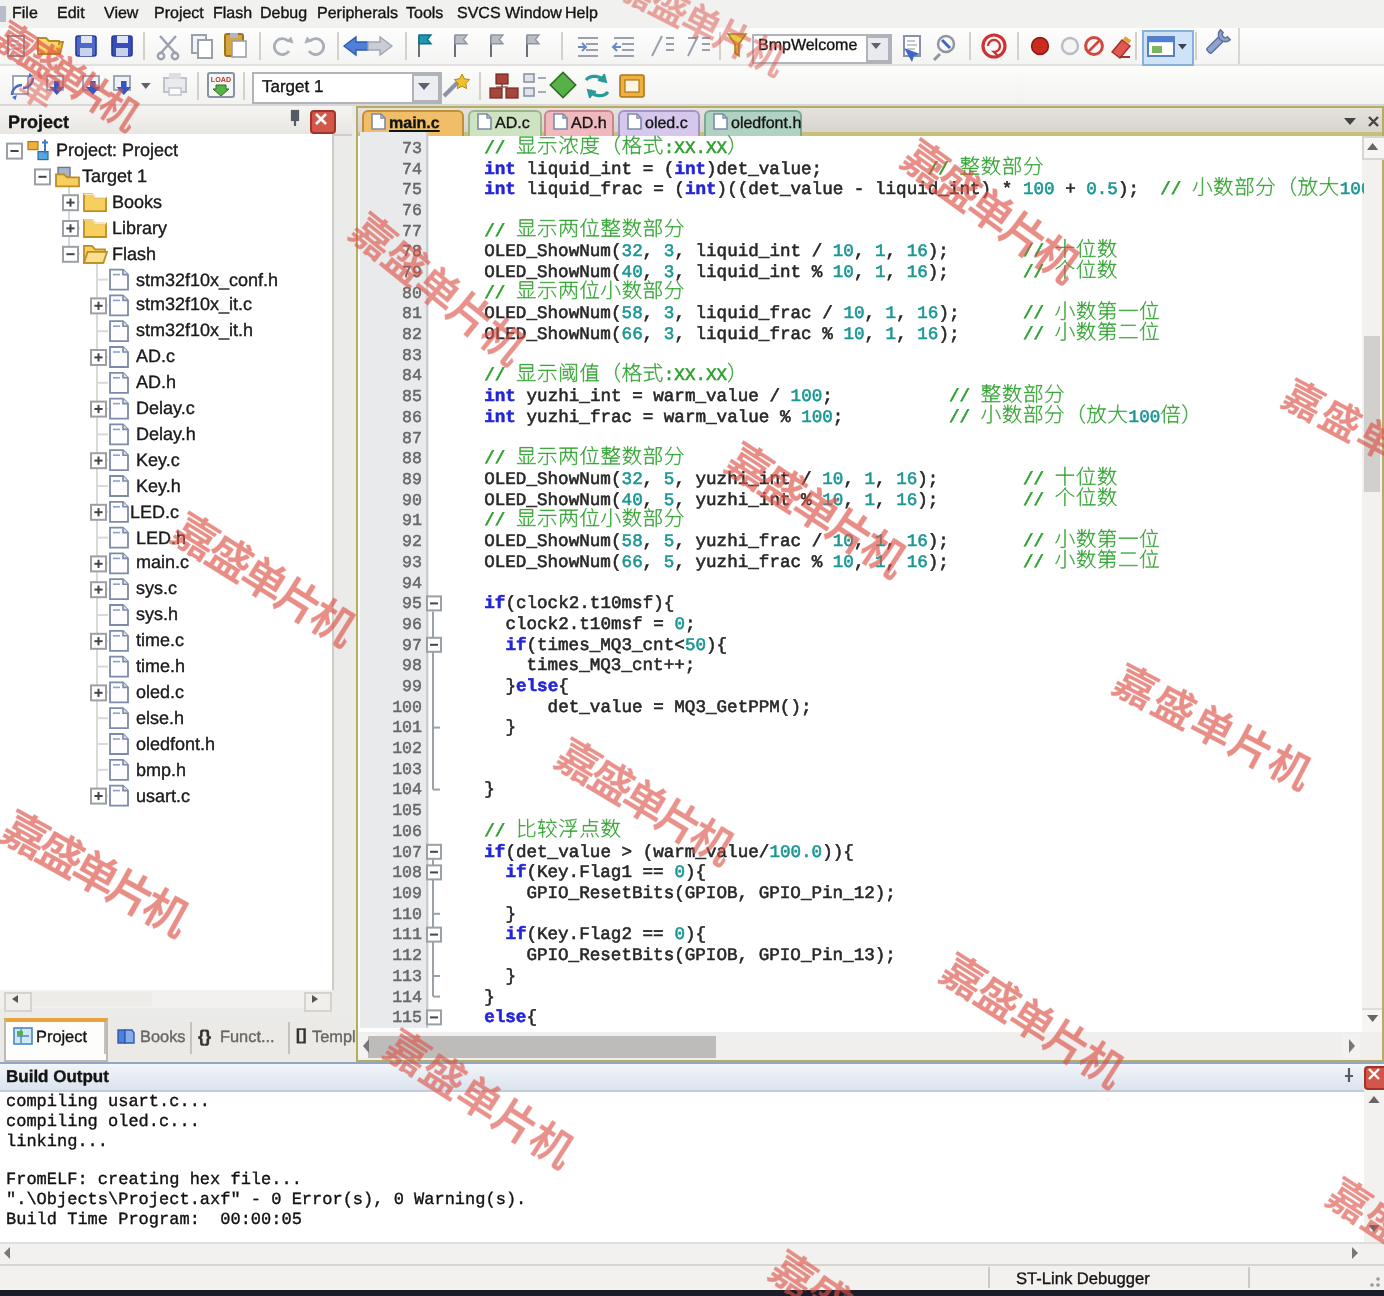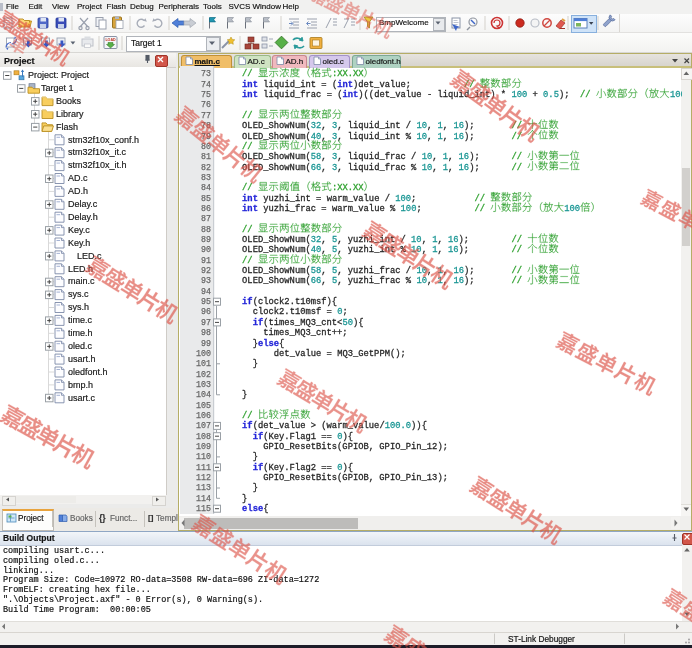--- a/index.html
+++ b/index.html
@@ -204,29 +204,29 @@
     <div style="position:absolute;left:56px;top:121.60000000000001px;font:9px 'Liberation Sans';color:#1a1a1a;white-space:pre">Flash</div>
     <div style="position:absolute;left:68px;top:134.5px;font:9px 'Liberation Sans';color:#1a1a1a;white-space:pre">stm32f10x_conf.h</div>
     <div style="position:absolute;left:68px;top:147.39999999999998px;font:9px 'Liberation Sans';color:#1a1a1a;white-space:pre">stm32f10x_it.c</div>
     <div style="position:absolute;left:68px;top:160.29999999999998px;font:9px 'Liberation Sans';color:#1a1a1a;white-space:pre">stm32f10x_it.h</div>
     <div style="position:absolute;left:68px;top:173.2px;font:9px 'Liberation Sans';color:#1a1a1a;white-space:pre">AD.c</div>
     <div style="position:absolute;left:68px;top:186.1px;font:9px 'Liberation Sans';color:#1a1a1a;white-space:pre">AD.h</div>
     <div style="position:absolute;left:68px;top:199.0px;font:9px 'Liberation Sans';color:#1a1a1a;white-space:pre">Delay.c</div>
     <div style="position:absolute;left:68px;top:211.89999999999998px;font:9px 'Liberation Sans';color:#1a1a1a;white-space:pre">Delay.h</div>
     <div style="position:absolute;left:68px;top:224.8px;font:9px 'Liberation Sans';color:#1a1a1a;white-space:pre">Key.c</div>
     <div style="position:absolute;left:68px;top:237.7px;font:9px 'Liberation Sans';color:#1a1a1a;white-space:pre">Key.h</div>
-    <div style="position:absolute;left:77px;top:250.59999999999997px;font:9px 'Liberation Sans';color:#1a1a1a;white-space:pre">LED.c</div>
+    <div style="position:absolute;left:65px;top:250.59999999999997px;font:9px 'Liberation Sans';color:#1a1a1a;white-space:pre">LED.c</div>
     <div style="position:absolute;left:68px;top:263.5px;font:9px 'Liberation Sans';color:#1a1a1a;white-space:pre">LED.h</div>
     <div style="position:absolute;left:68px;top:276.4px;font:9px 'Liberation Sans';color:#1a1a1a;white-space:pre">main.c</div>
     <div style="position:absolute;left:68px;top:289.3px;font:9px 'Liberation Sans';color:#1a1a1a;white-space:pre">sys.c</div>
     <div style="position:absolute;left:68px;top:302.2px;font:9px 'Liberation Sans';color:#1a1a1a;white-space:pre">sys.h</div>
     <div style="position:absolute;left:68px;top:315.09999999999997px;font:9px 'Liberation Sans';color:#1a1a1a;white-space:pre">time.c</div>
     <div style="position:absolute;left:68px;top:328.0px;font:9px 'Liberation Sans';color:#1a1a1a;white-space:pre">time.h</div>
     <div style="position:absolute;left:68px;top:340.90000000000003px;font:9px 'Liberation Sans';color:#1a1a1a;white-space:pre">oled.c</div>
-    <div style="position:absolute;left:68px;top:353.8px;font:9px 'Liberation Sans';color:#1a1a1a;white-space:pre">usart.h</div>
+    <div style="position:absolute;left:68px;top:353.8px;font:9px 'Liberation Sans';color:#1a1a1a;white-space:pre">else.h</div>
     <div style="position:absolute;left:68px;top:366.7px;font:9px 'Liberation Sans';color:#1a1a1a;white-space:pre">oledfont.h</div>
     <div style="position:absolute;left:68px;top:379.6px;font:9px 'Liberation Sans';color:#1a1a1a;white-space:pre">bmp.h</div>
     <div style="position:absolute;left:68px;top:392.5px;font:9px 'Liberation Sans';color:#1a1a1a;white-space:pre">usart.c</div>
     <div style="position:absolute;left:0;top:495px;width:166px;height:9px;background:#f2f1ef"></div>
     <div style="position:absolute;left:1.5px;top:495.5px;width:12px;height:8px;background:#f0efec;border:1px solid #d5d3cf"></div>
     <div style="position:absolute;left:152px;top:495.5px;width:12px;height:8px;background:#f0efec;border:1px solid #d5d3cf"></div>
     <div style="position:absolute;left:16px;top:496px;width:60px;height:7px;background:#edece9"></div>
     <div style="position:absolute;left:0;top:508px;width:178px;height:23px;background:#eceae6"></div>
     <div style="position:absolute;left:2px;top:509px;width:50px;height:19px;background:#fdfdfc;border:1px solid #bdbab4;border-top:2px solid #e8a33d"></div>
     <div style="position:absolute;left:18px;top:513.5px;font:8.2px 'Liberation Sans';color:#141414;white-space:pre">Project</div>
@@ -256,21 +256,20 @@
     <div style="position:absolute;left:179px;top:517px;width:9px;height:12px;background:#f3f2f0"></div>
     <div style="position:absolute;left:671px;top:517px;width:9px;height:12px;background:#f3f2f0"></div>
     <div style="position:absolute;left:184px;top:517.5px;width:174px;height:11px;background:#bdbcba"></div>
     <div style="position:absolute;left:0;top:531px;width:692px;height:113px;background:#fff"></div>
     <div style="position:absolute;left:0;top:531px;width:692px;height:13px;background:linear-gradient(#f2f5f9,#dbe3ee);border-top:1px solid #8fa6c4;border-bottom:1px solid #c2ccdb"></div>
     <div style="position:absolute;left:3px;top:533px;font:8.5px 'Liberation Sans';font-weight:bold;color:#141414;white-space:pre">Build Output</div>
     <div style="position:absolute;left:682px;top:532.5px;width:10px;height:10px;background:#d2564a;border:1px solid #a03428;border-radius:2px"></div>
     <div style="position:absolute;left:3px;top:546.0px;font:8.5px 'Liberation Mono';color:#111;white-space:pre">compiling usart.c...</div>
     <div style="position:absolute;left:3px;top:555.8px;font:8.5px 'Liberation Mono';color:#111;white-space:pre">compiling oled.c...</div>
     <div style="position:absolute;left:3px;top:565.6px;font:8.5px 'Liberation Mono';color:#111;white-space:pre">linking...</div>
-    <div style="position:absolute;left:3px;top:575.4px;font:8.5px 'Liberation Mono';color:#111;white-space:pre">Program Size: Code=10972 RO-data=3508 RW-data=696 ZI-data=1272</div>
     <div style="position:absolute;left:3px;top:585.2px;font:8.5px 'Liberation Mono';color:#111;white-space:pre">FromELF: creating hex file...</div>
     <div style="position:absolute;left:3px;top:595.0px;font:8.5px 'Liberation Mono';color:#111;white-space:pre">".\Objects\Project.axf" - 0 Error(s), 0 Warning(s).</div>
     <div style="position:absolute;left:3px;top:604.8px;font:8.5px 'Liberation Mono';color:#111;white-space:pre">Build Time Program:  00:00:05</div>
     <div style="position:absolute;left:682px;top:545px;width:10px;height:76px;background:#f2f1ef"></div>
     <div style="position:absolute;left:0;top:621px;width:692px;height:11px;background:#f2f1ef;border-top:1px solid #e0deda"></div>
     <div style="position:absolute;left:0;top:632px;width:692px;height:12.5px;background:#f2f1ef;border-top:1px solid #d8d5d0"></div>
     <div style="position:absolute;left:508px;top:634px;font:8.3px 'Liberation Sans';color:#141414;white-space:pre">ST-Link Debugger</div>
     <div style="position:absolute;left:0;top:644.5px;width:692px;height:3.5px;background:#1c1c28"></div>
     <svg style="position:absolute;left:0;top:0;z-index:6;pointer-events:none" width="692" height="648">
       <g stroke="#555b66" stroke-width="1.1" fill="none">

